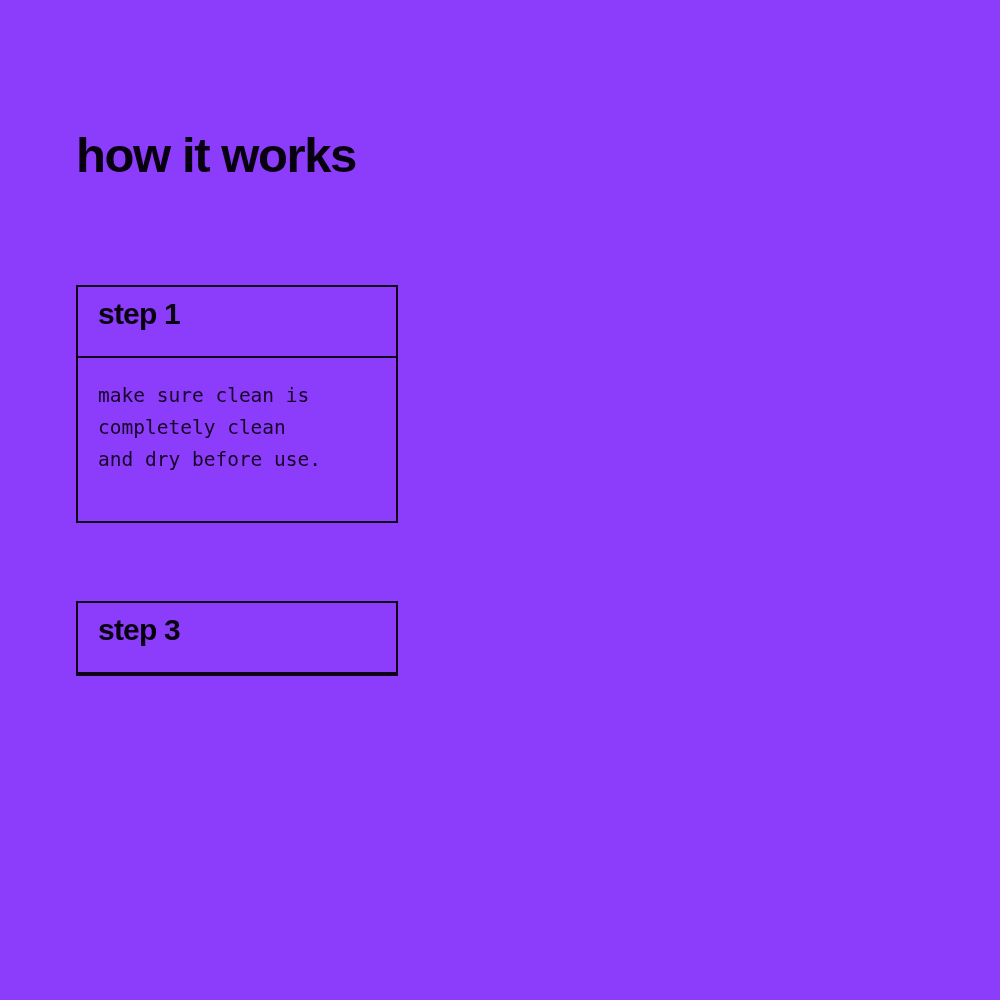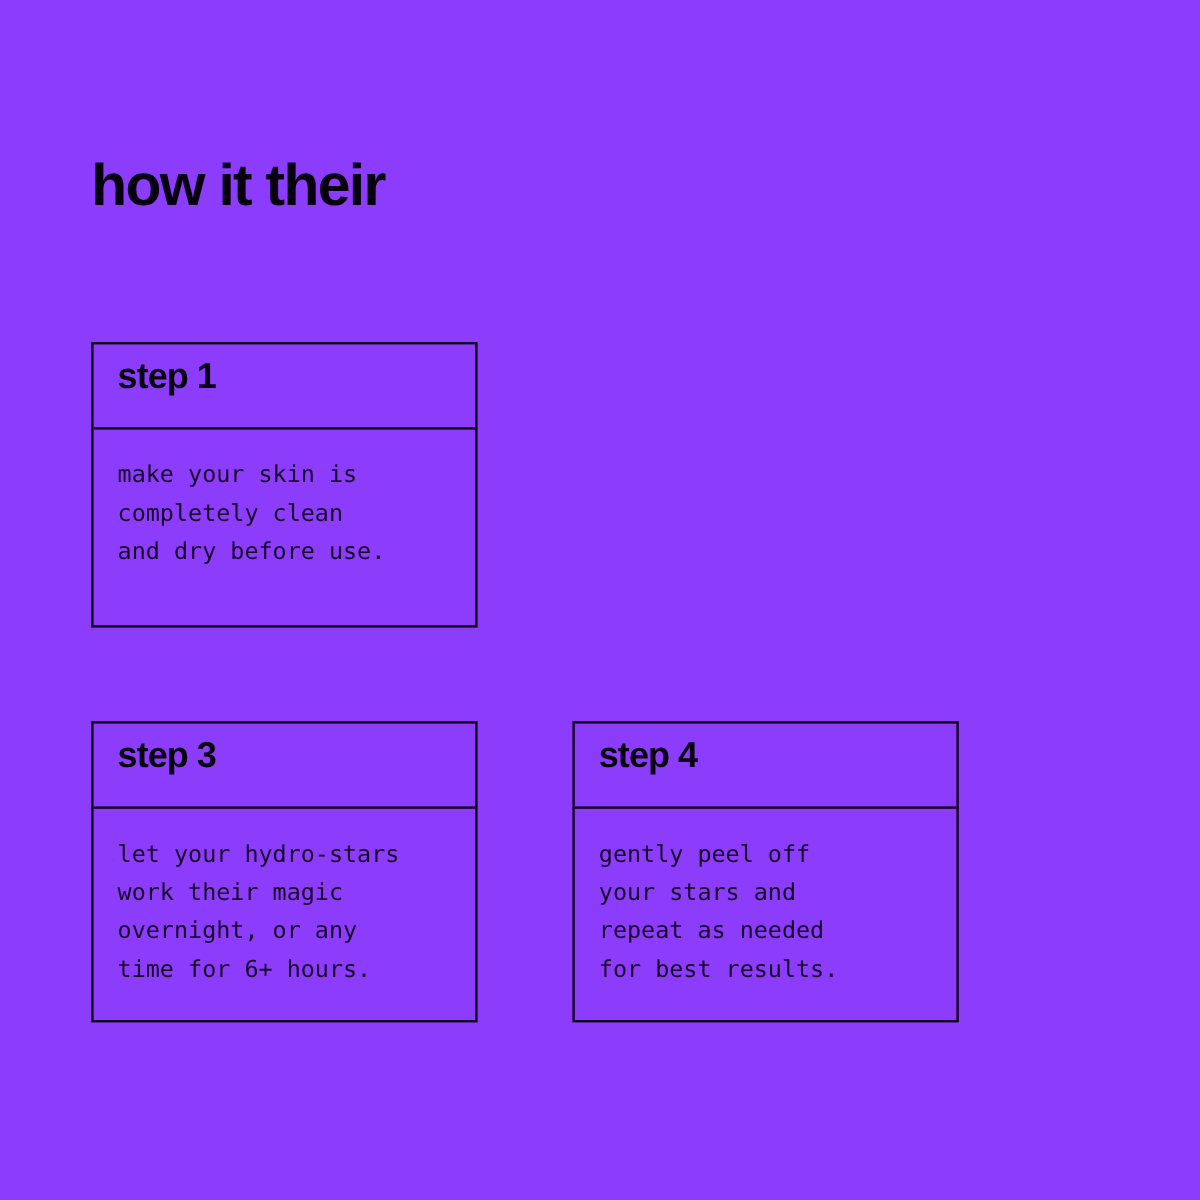--- a/index.html
+++ b/index.html
@@ -85,62 +85,45 @@
     letter-spacing: 0px;
     white-space: pre-line;
     margin: 0;
   }
 </style>
 </head>
 <body>
 
 <div class="page">
 
-  <h1 class="page-title">how it their</h1>
+  <h1 class="page-title">how it works</h1>
 
   <div class="cards">
 
     <div class="row row-1">
 
       <div class="card">
         <div class="card-head">
           <span class="card-head-label">step 1</span>
         </div>
         <div class="card-body">
-          <p class="card-body-text">make your skin is
+          <p class="card-body-text">make sure clean is
 completely clean
 and dry before use.</p>
         </div>
       </div>
 
 
     </div>
 
     <div class="row row-2">
 
       <div class="card">
         <div class="card-head">
           <span class="card-head-label">step 3</span>
         </div>
-        <div class="card-body">
-          <p class="card-body-text">let your hydro-stars
-work their magic
-overnight, or any
-time for 6+ hours.</p>
-        </div>
       </div>
 
-      <div class="card">
-        <div class="card-head">
-          <span class="card-head-label">step 4</span>
-        </div>
-        <div class="card-body">
-          <p class="card-body-text">gently peel off
-your stars and
-repeat as needed
-for best results.</p>
-        </div>
-      </div>
 
     </div>
 
   </div>
 </div>
 
 </body></html>

